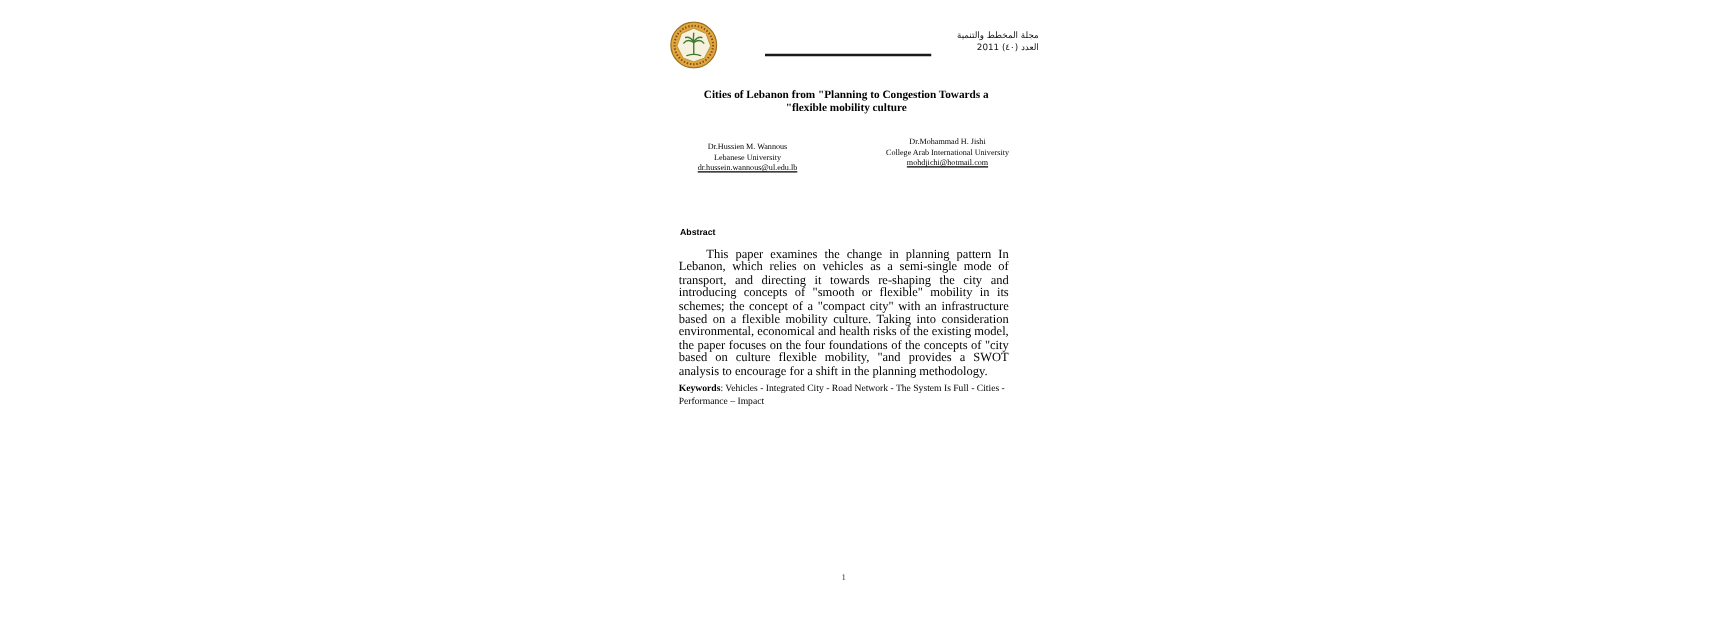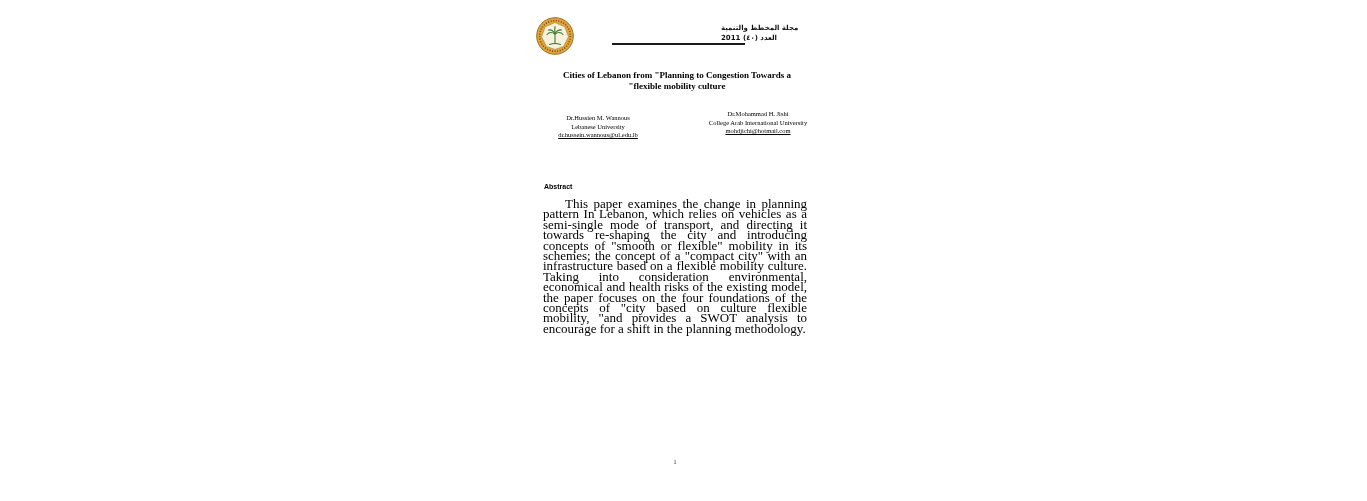--- a/index.html
+++ b/index.html
@@ -32,23 +32,23 @@
     width: 133px;
     height: 2px;
     background: #1a1a1a;
   }
   .journal-ar {
     position: absolute;
     right: 536px;
     top: 24px;
     width: 110px;
     direction: rtl;
-    text-align: left;
+    text-align: right;
     font-family: "DejaVu Sans", sans-serif;
-    font-weight: bold;
+    font-weight: normal;
     font-size: 7px;
     line-height: 9.5px;
     color: #111111;
   }
 
   
   .paper-title {
     position: absolute;
     left: 543px;
     top: 70px;
@@ -82,21 +82,21 @@
     font-family: "Liberation Sans", sans-serif;
     font-weight: bold;
     font-size: 7px;
   }
   .abstract-body {
     position: absolute;
     left: 543px;
     top: 199px;
     width: 264px;
     text-align: justify;
-    font-size: 13px;
+    font-size: 10px;
     line-height: 10.4px;
   }
   .abstract-body p {
     margin: 0;
     text-indent: 22px;
   }
 
   
   .keywords {
     position: absolute;
@@ -165,16 +165,19 @@
     <div>College Arab International University</div>
     <div><a class="author-email">mohdjichi@hotmail.com</a></div>
   </div>
 
   <div class="abstract-heading">Abstract</div>
 
   <div class="abstract-body">
     <p>This paper examines the change in planning pattern In Lebanon, which relies on vehicles as a semi-single mode of transport, and directing it towards re-shaping the city and introducing concepts of "smooth or flexible" mobility in its schemes; the concept of a "compact city" with an infrastructure based on a flexible mobility culture. Taking into consideration environmental, economical and health risks of the existing model, the paper focuses on the four foundations of the concepts of "city based on culture flexible mobility, "and provides a SWOT analysis to encourage for a shift in the planning methodology.</p>
   </div>
 
+  <div class="keywords">
+    <span class="kw-label">Keywords</span><span>: Vehicles - Integrated City - Road Network - The System Is Full - Cities - Performance – Impact</span>
+  </div>
 
   <div class="page-number">1</div>
 
 </div>
 
 </body></html>

